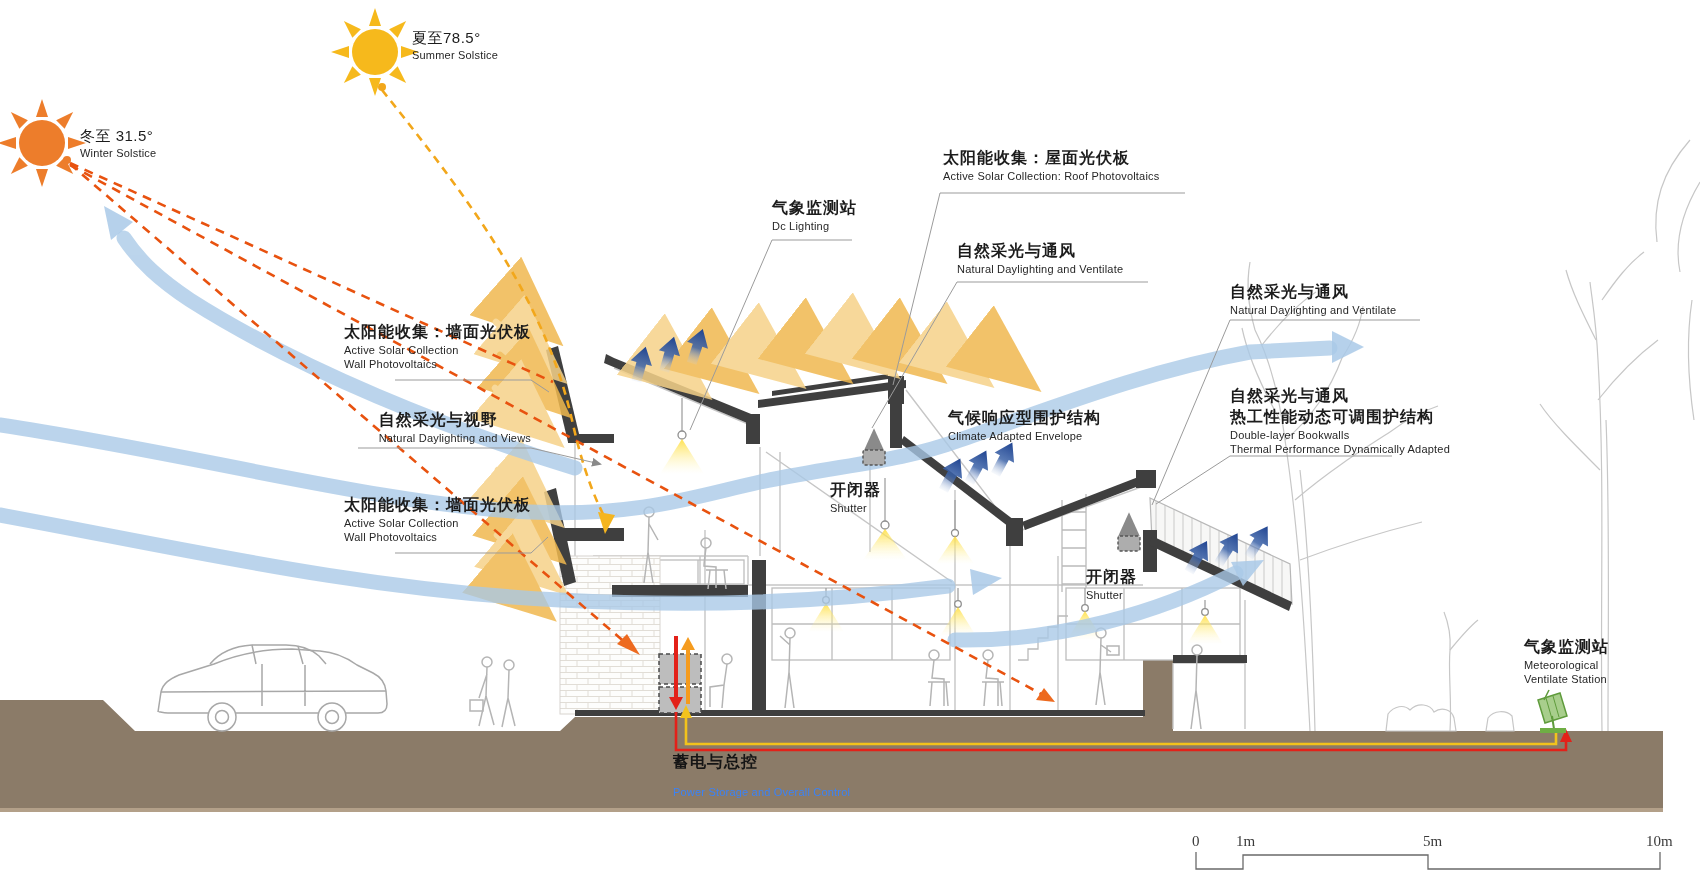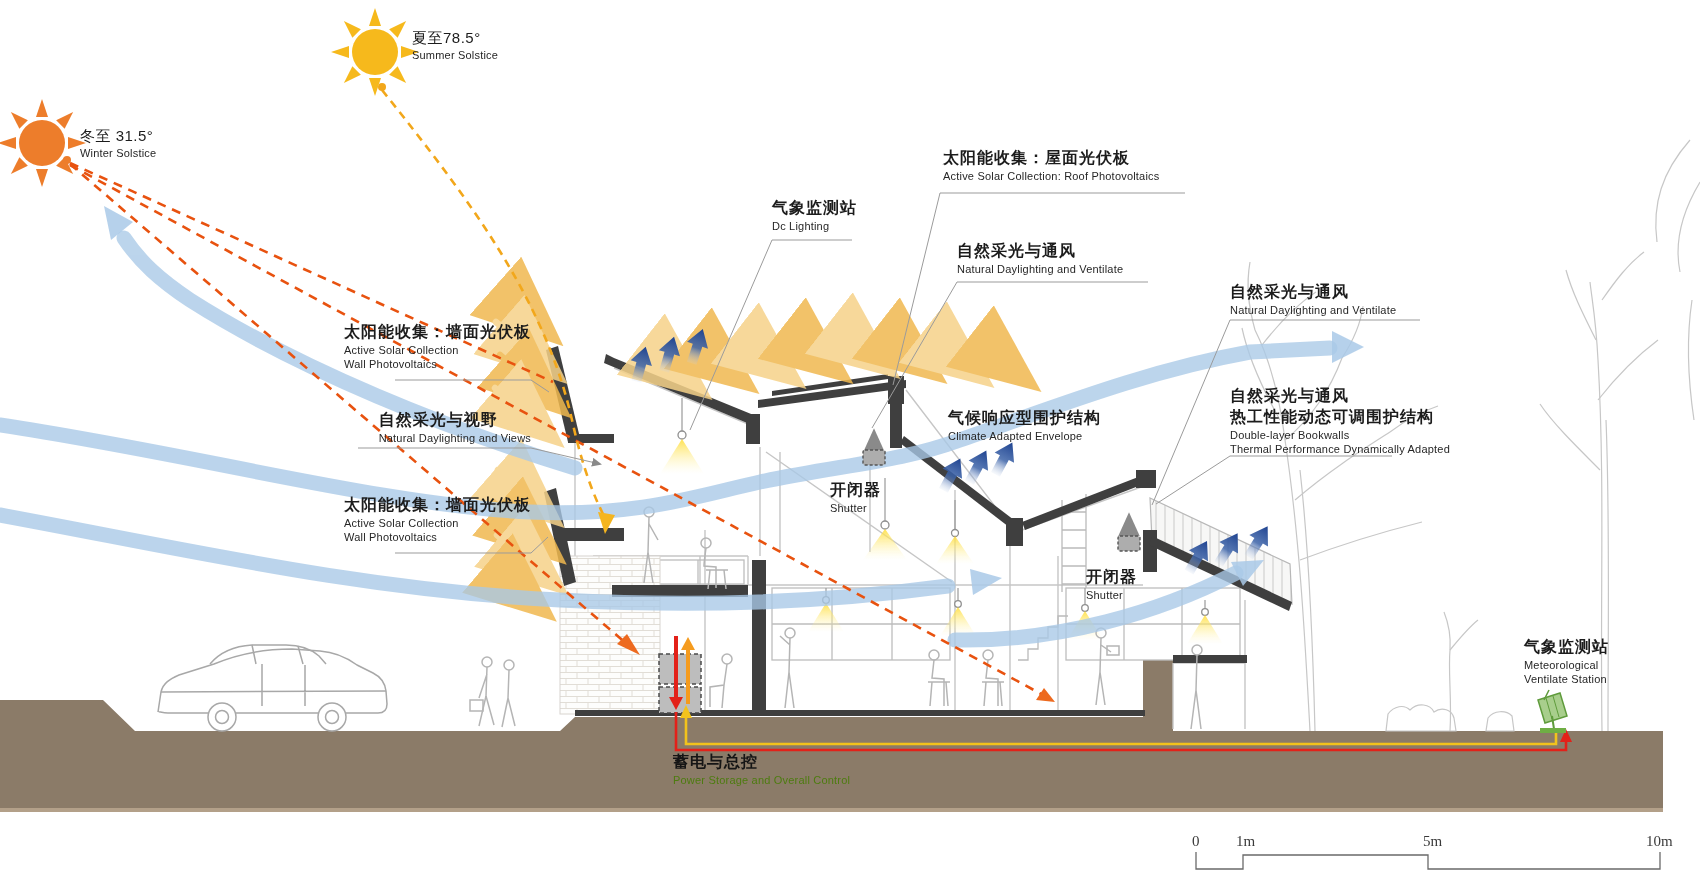--- a/index.html
+++ b/index.html
@@ -7,21 +7,21 @@
          font-family:"Liberation Sans",sans-serif;}
   #art{position:absolute;left:0;top:0;}
   .lbl{position:absolute;color:#1c1c1c;line-height:1.3;white-space:nowrap;}
   .lbl .zh{display:block;font-weight:bold;font-size:16px;letter-spacing:1px;}
   .lbl .en{display:block;font-size:11px;font-weight:normal;color:#262626;letter-spacing:.2px;}
   .lbl.ralign{}
   .lbl.calign{text-align:left;margin-top:16px;}
   .sunlbl .zh{font-weight:normal;font-size:15px;letter-spacing:.5px;}
   .scaletick{position:absolute;font-family:"Liberation Serif",serif;font-size:15px;color:#3a3a3a;}
   .powerlbl{color:#151515;}
-  .powerlbl .en{color:#4d7c0f;}
+  .powerlbl .en{color:#3b82f6;margin-top:12px;}
 </style>
 </head>
 <body>
 
 <div id="stage">
 
 <svg id="art" width="1700" height="885" viewBox="0 0 1700 885">
 <defs>
   <linearGradient id="gnavy" x1="0" y1="0" x2="0" y2="1">
     <stop offset="0" stop-color="#1F4390" stop-opacity="1"></stop>

